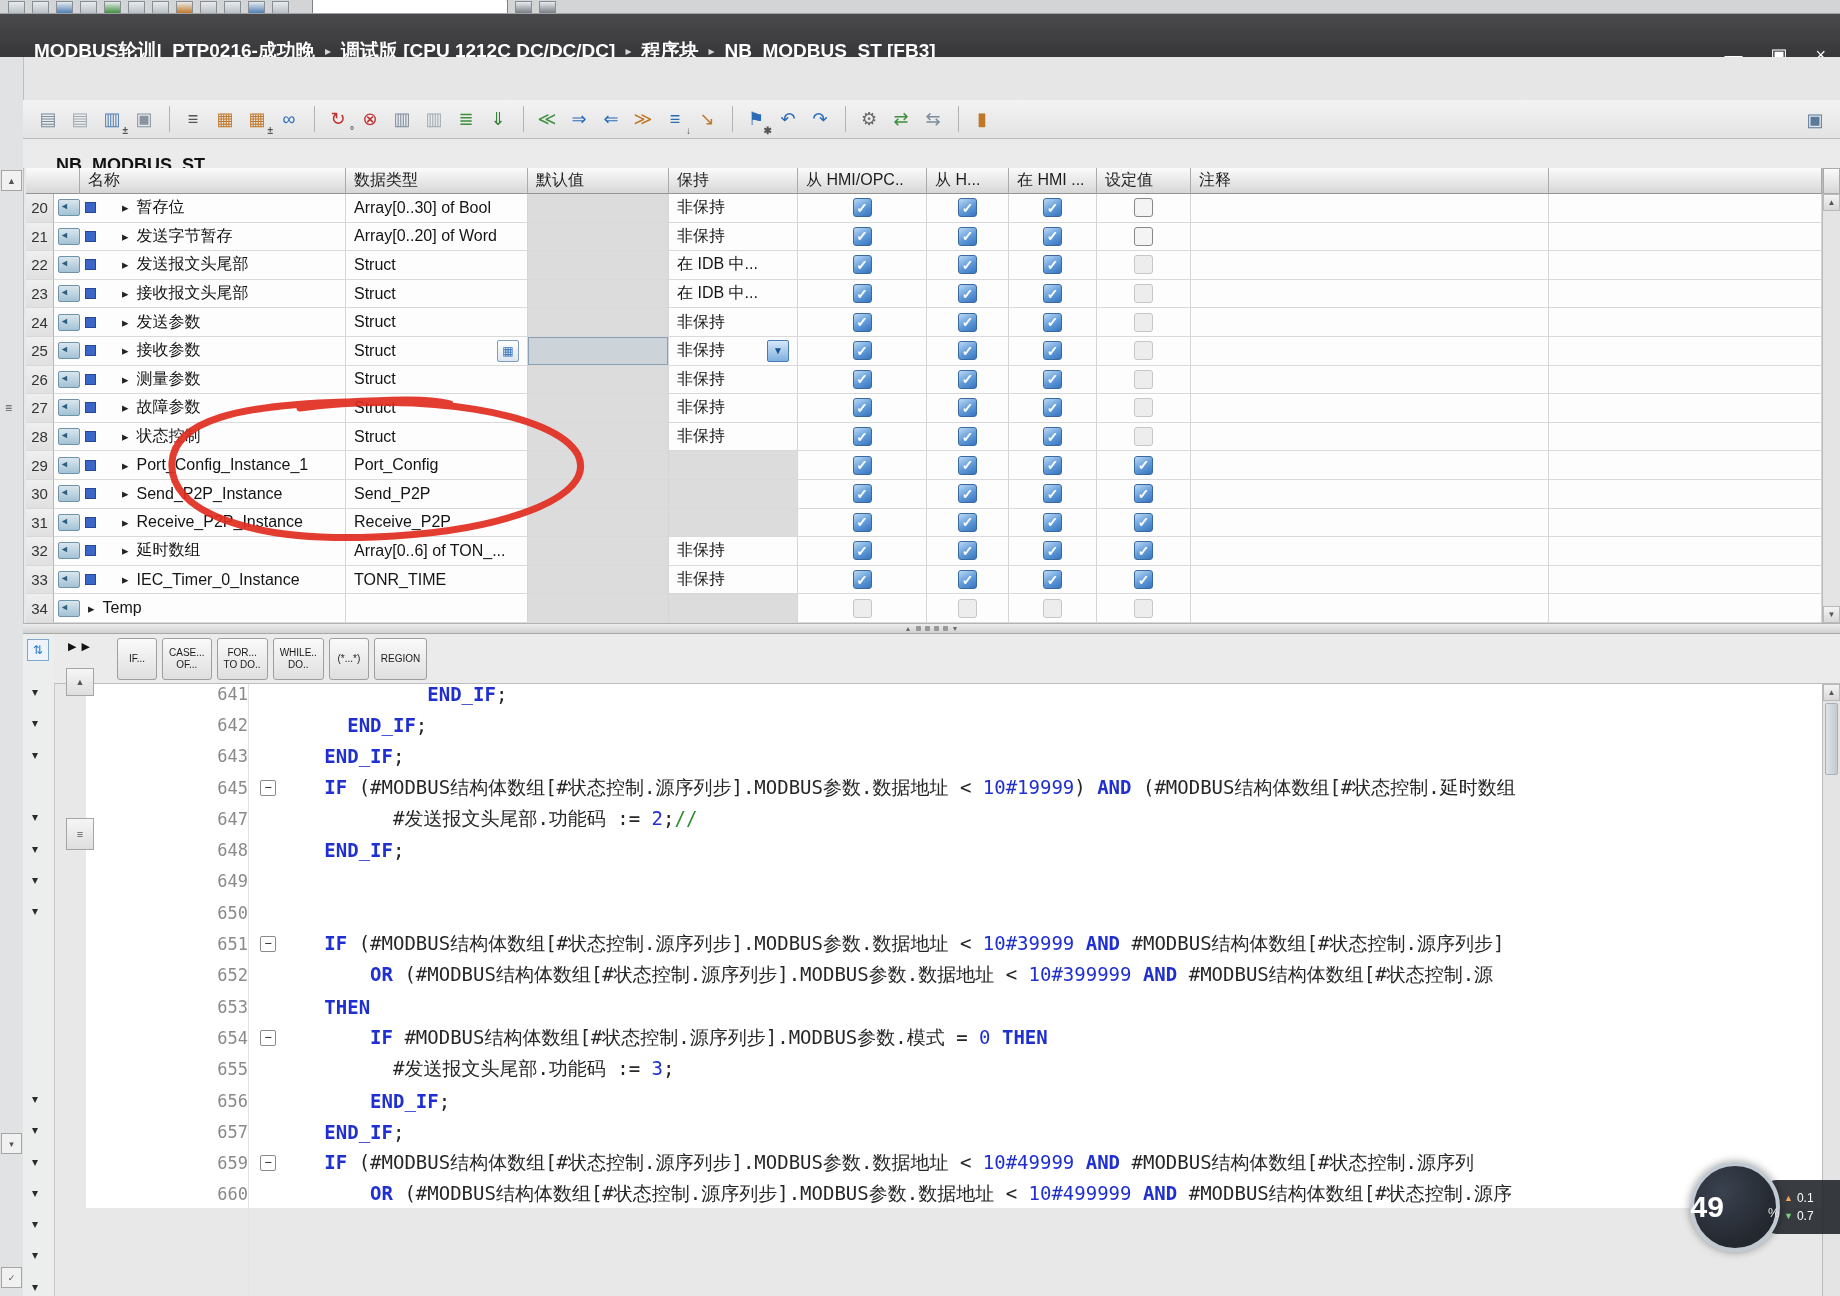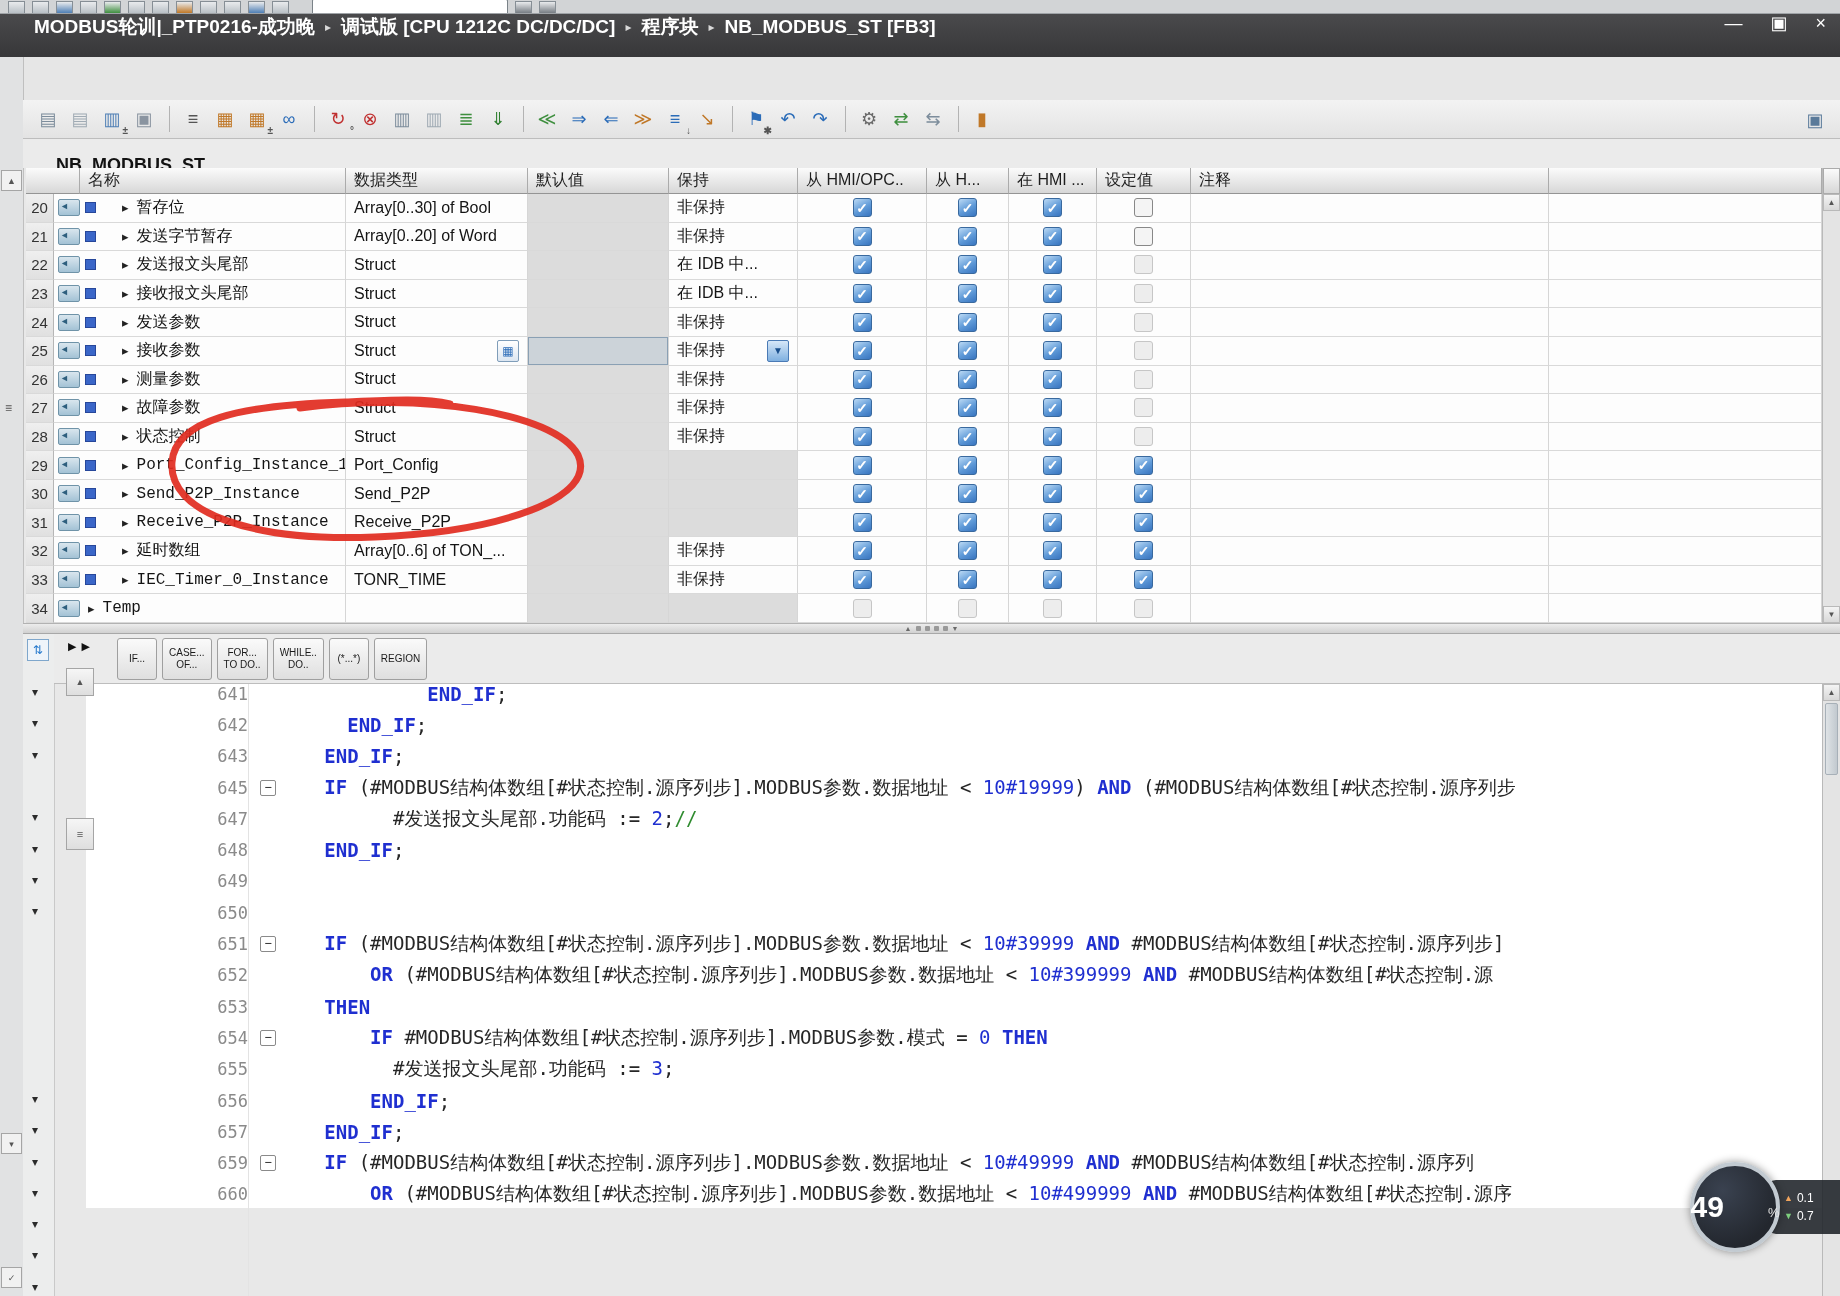--- a/index.html
+++ b/index.html
@@ -8,21 +8,21 @@
 
   
   #topstrip{position:absolute;left:0;top:0;width:1840px;height:14px;background:#d2d4d6;
     border-bottom:1px solid #9fa3a7;display:flex;align-items:flex-end;gap:7px;padding-left:8px;box-sizing:border-box;}
   .mini{width:15px;height:11px;border:1px solid #868e95;border-bottom:none;flex:none;}
   #topsearch{width:190px;height:11px;background:#fff;border:1px solid #7a8288;border-bottom:none;
     border-radius:2px 2px 0 0;margin-left:16px;flex:none;}
 
   
   #titlebar{position:absolute;left:0;top:14px;width:1840px;height:51px;
-    background:linear-gradient(#4a4a4c,#343436);color:#fff;display:flex;align-items:flex-start;
+    background:linear-gradient(#4a4a4c,#343436);color:#fff;display:flex;align-items:flex-end;
     padding:0 14px 0 34px;box-sizing:border-box;border-bottom:1px solid #202020;}
   .tseg{font-size:19px;font-weight:bold;white-space:nowrap;}
   .tsep{color:#d9d9d9;font-size:12px;margin:0 10px;}
   #wincontrols{margin-left:auto;display:flex;gap:28px;align-items:center;}
   .wbtn{font-size:18px;color:#fff;line-height:1;}
 
   #menugap{position:absolute;left:0;top:57px;width:1840px;height:43px;background:#e6e6e6;
     border-bottom:1px solid #c6c6c6;}
 
   
@@ -58,21 +58,21 @@
     overflow:hidden;white-space:nowrap;}
   .c.num{background:linear-gradient(#efefef,#e0e0e0);border-right:1px solid #b6b6b6;justify-content:center;
     padding:0;font-size:15px;color:#333;}
   .namec{padding:0;}
   .varicon{width:20px;height:15px;margin-left:4px;background:linear-gradient(#d9e6ee,#a3c2d5);
     border:1px solid #6f93a8;border-radius:2px;position:relative;flex:none;}
   .varicon::before{content:"◄";position:absolute;left:1px;top:1px;font-size:9px;line-height:11px;color:#2e5f7e;}
   .bullet{width:9px;height:9px;background:#3a66c8;border:1px solid #27479a;margin-left:5px;flex:none;}
   .arrow{margin-left:26px;font-size:13px;color:#222;flex:none;}
   .arrow.temp{margin-left:8px;}
-  .nmtext{margin-left:8px;font-family:Liberation Mono, monospace;}
+  .nmtext{margin-left:8px;}
   .defc{background:#dcdcdc;}
   .defc.dsel{background:#ccd3d9;box-shadow:inset 0 0 0 1px #8aa0b4;}
   .grayc{background:#dcdcdc;}
   .between{justify-content:space-between;}
   .cbc{justify-content:center;padding:0;}
   .cb{width:19px;height:19px;border-radius:3px;box-sizing:border-box;display:flex;align-items:center;justify-content:center;flex:none;}
   .cb.checked{background:linear-gradient(150deg,#bcdaf5 0%,#5f9ad8 55%,#3874bf 100%);border:1px solid #39699e;}
   .cb.checked::after{content:"✓";color:#fff;font-size:14px;font-weight:bold;line-height:1;}
   .cb.unchecked{background:#f4f4f4;border:1px solid #888;}
   .cb.disabled{background:#ededed;border:1px solid #c6c6c6;}
@@ -795,21 +795,21 @@
       <div class="cl">
         <span class="ln">643</span>
         <span class="fd"></span>
         <span class="src"><span class="tk-p">   </span><span class="tk-k">END_IF</span><span class="tk-p">;</span></span>
       </div>
       <div class="cl">
         <span class="ln">645</span>
         <span class="fd">
           <span class="fbox">−</span>
         </span>
-        <span class="src"><span class="tk-p">   </span><span class="tk-k">IF</span><span class="tk-p"> (#MODBUS结构体数组[#状态控制.源序列步].MODBUS参数.数据地址 &lt; </span><span class="tk-n">10#19999</span><span class="tk-p">) </span><span class="tk-k">AND</span><span class="tk-p"> (#MODBUS结构体数组[#状态控制.源序列步</span></span>
+        <span class="src"><span class="tk-p">   </span><span class="tk-k">IF</span><span class="tk-p"> (#MODBUS结构体数组[#状态控制.源序列步].MODBUS参数.数据地址 &lt; </span><span class="tk-n">10#19999</span><span class="tk-p">) </span><span class="tk-k">AND</span><span class="tk-p"> (#MODBUS结构体数组[#状态控制.延时数组</span></span>
       </div>
       <div class="cl">
         <span class="ln">647</span>
         <span class="fd"></span>
         <span class="src"><span class="tk-p">         #发送报文头尾部.功能码 := </span><span class="tk-n">2</span><span class="tk-p">;</span><span class="tk-c">//</span></span>
       </div>
       <div class="cl">
         <span class="ln">648</span>
         <span class="fd"></span>
         <span class="src"><span class="tk-p">   </span><span class="tk-k">END_IF</span><span class="tk-p">;</span></span>

